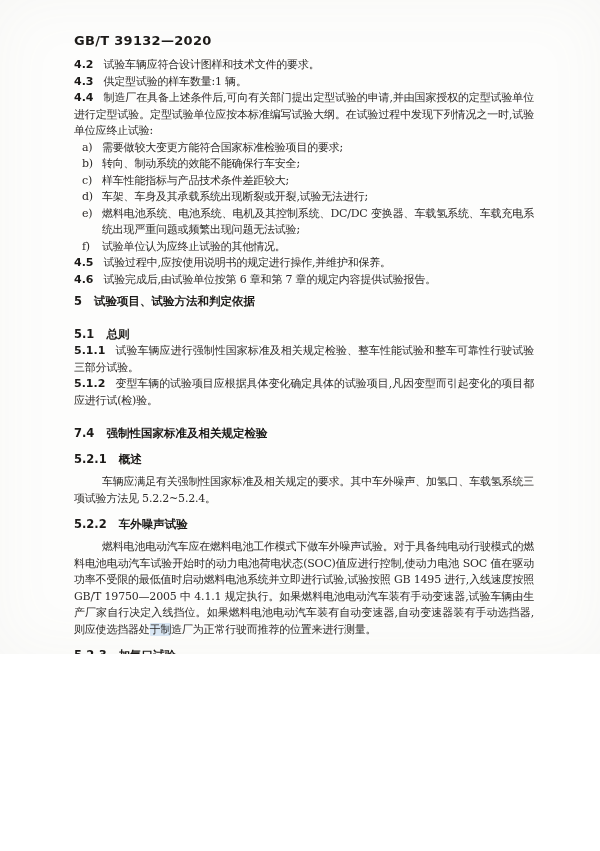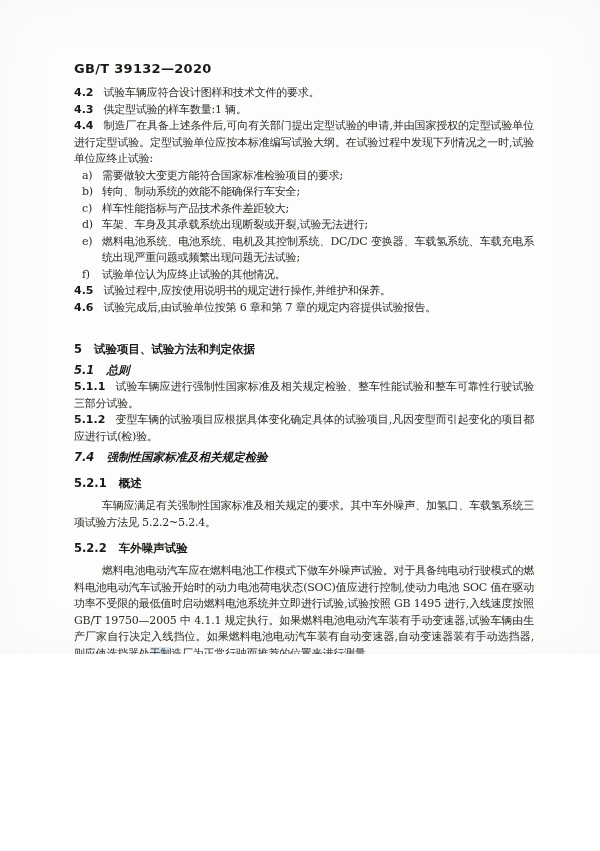--- a/index.html
+++ b/index.html
@@ -7,21 +7,21 @@
     padding: 0;
     background: #ffffff;
   }
   .page {
     position: relative;
     width: 600px;
     height: 654px;
     box-sizing: border-box;
     background: #fdfdfc;
     box-shadow: inset 0 0 60px rgba(130, 140, 120, 0.05);
-    padding: 60px 66px 0 74px;
+    padding: 32px 66px 0 74px;
     overflow: hidden;
     color: #2e2b29;
     font-family: "DejaVu Serif", "Liberation Serif", serif;
     font-size: 11px;
     line-height: 16.5px;
     letter-spacing: -0.2px;
   }
   .doc-header {
     font-family: "DejaVu Sans", "Liberation Sans", sans-serif;
     font-weight: bold;
@@ -58,22 +58,22 @@
   .heading {
     font-family: "DejaVu Sans", "Liberation Sans", sans-serif;
     font-weight: bold;
     font-size: 11.5px;
     line-height: 17px;
     color: #1c1a18;
     letter-spacing: 0;
     margin: 0;
   }
   .heading .h-num { margin-right: 12px; }
-  .h1 { margin-top: 25px; }
-  .h2 { margin-top: 4px; font-style: italic; }
+  .h1 { margin-top: 5px; }
+  .h2 { margin-top: 16px; }
   .h3 { margin-top: 9px; }
   .after-h { margin-top: 4px; }
   p.para {
     margin: 6px 0 0 0;
     text-indent: 28px;
     text-align: justify;
   }
   .hl {
     border-radius: 1px;
   }

